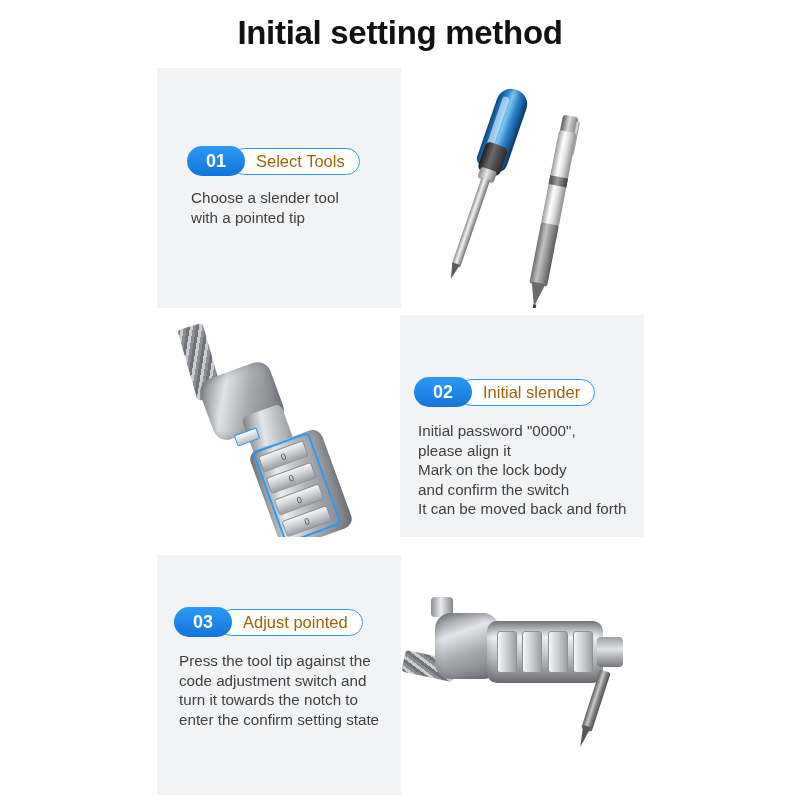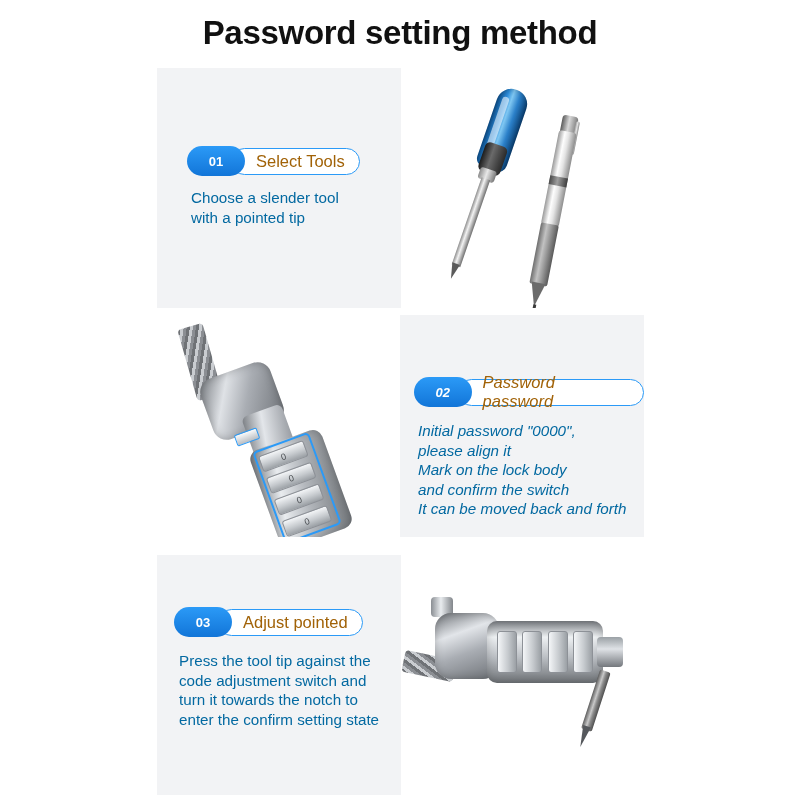--- a/index.html
+++ b/index.html
@@ -34,21 +34,21 @@
   .panel-1 { top: 68px; height: 240px; }
   .panel-2 { top: 315px; height: 222px; }
   .panel-3 { top: 555px; height: 240px; }
 
   .half {
     position: absolute;
     top: 0;
     height: 100%;
   }
   .half-left  { left: 0;  width: 243px; }
-  .half-right { left: 244px; width: 243px; font-style: italic; }
+  .half-right { left: 244px; width: 243px; }
 
   .white-cell {
     background: #ffffff;
     height: 100%;
     width: 100%;
     position: relative;
   }
   .grey-cell {
     background: #f2f3f5;
     height: 100%;
@@ -61,21 +61,21 @@
     display: flex;
     align-items: center;
     position: absolute;
   }
   .badge {
     width: 58px; height: 30px;
     border-radius: 15px;
     background: #1b8cf0;
     background: linear-gradient(180deg,#2b9af7 0%, #1275d8 100%);
     color: #ffffff;
-    font-size: 13px;
+    font-size: 18px;
     font-weight: bold;
     display: flex;
     align-items: center;
     justify-content: center;
     position: relative;
     z-index: 3;
   }
   .badge-label {
     margin-left: -14px;
     padding: 4px 14px 4px 24px;
@@ -86,21 +86,21 @@
     font-size: 16.5px;
     height: 27px;
     line-height: 19px;
     display: flex;
     align-items: center;
     z-index: 2;
   }
 
   .body-text {
     position: absolute;
-    color: #0369a1;
+    color: #404040;
     font-size: 15.2px;
     line-height: 19.5px;
     white-space: pre-line;
   }
 
   
   .p1-badge { left: 30px; top: 78px; }
   .p1-text  { left: 34px; top: 120px; width: 205px; }
 
   
@@ -319,21 +319,21 @@
     border-left: 4.5px solid transparent;
     border-right: 4.5px solid transparent;
     border-top: 22px solid #55585c;
   }
 </style>
 </head>
 <body>
 
 <div class="page">
 
-  <h1 class="title">Password setting method</h1>
+  <h1 class="title">Initial setting method</h1>
 
   <div class="panel panel-1">
 
     <div class="half half-left">
       <div class="grey-cell">
         <div class="badge-row p1-badge">
           <div class="badge">01</div>
           <div class="badge-label">Select Tools</div>
         </div>
         <div class="body-text p1-text">Choose a slender tool
@@ -388,21 +388,21 @@
             <div class="l2-switch"></div>
           </div>
         </div>
       </div>
     </div>
 
     <div class="half half-right">
       <div class="grey-cell">
         <div class="badge-row p2-badge">
           <div class="badge">02</div>
-          <div class="badge-label">Password password</div>
+          <div class="badge-label">Initial slender</div>
         </div>
         <div class="body-text p2-text">Initial password "0000",
 please align it
 Mark on the lock body
 and confirm the switch
 It can be moved back and forth</div>
       </div>
     </div>
   </div>
 

